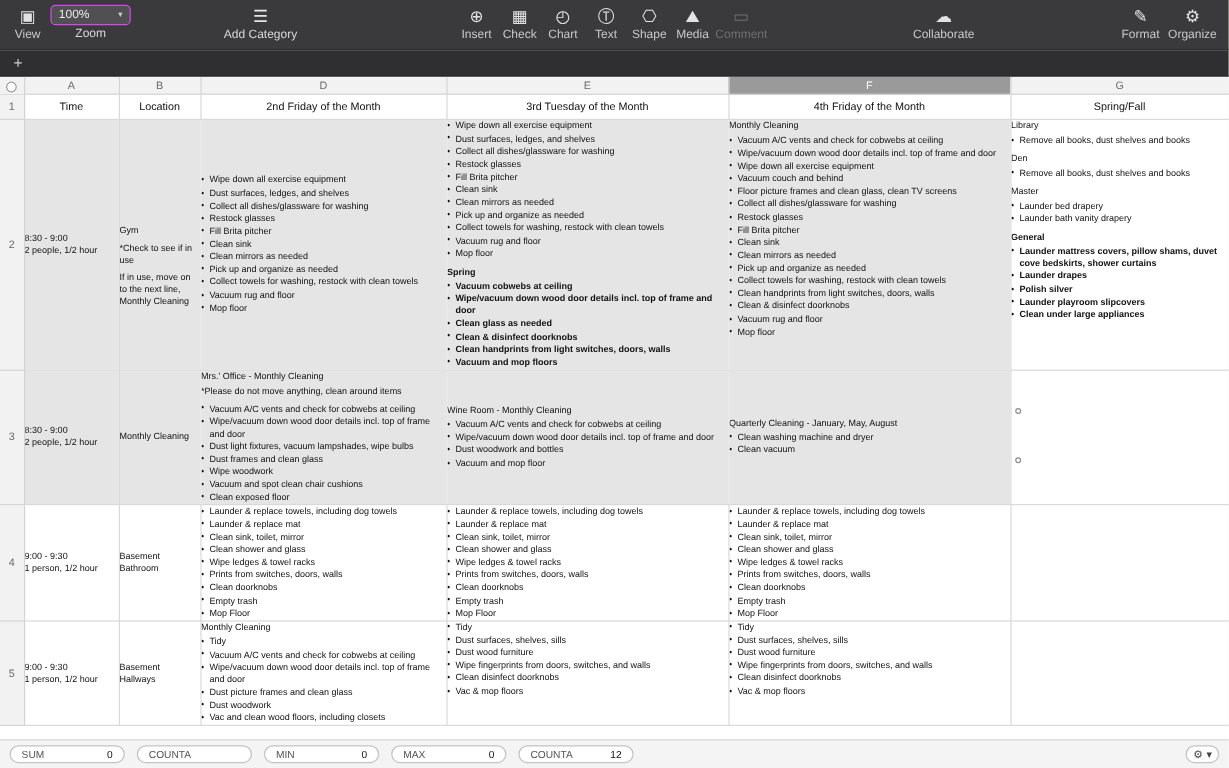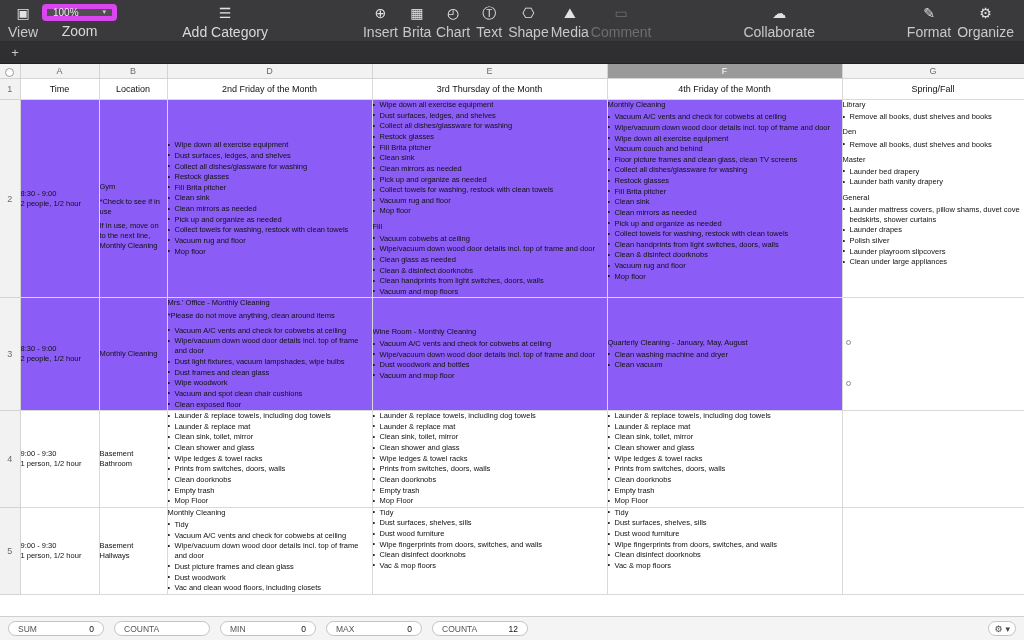--- a/index.html
+++ b/index.html
@@ -17,29 +17,29 @@
     height: 42px; background: #3a3a3c; color: #d8d8d8;
     display: flex; align-items: flex-start; position: relative;
     flex: 0 0 42px;
     border-bottom: 1px solid #2c2c2e;
   }
   .tb-item {
     display: flex; flex-direction: column; align-items: center; justify-content: flex-start;
     padding-top: 4px; font-size: 9px; color: #c8c8c8; min-width: 34px;
   }
   .tb-icon { height: 18px; display:flex; align-items:center; justify-content:center; font-size: 14px; line-height: 1; color: #e2e2e2;}
-  .tb-label { margin-top: 2px; font-size: 14px; white-space: nowrap; }
+  .tb-label { margin-top: 2px; font-size: 10px; white-space: nowrap; }
   .tb-item.dim .tb-icon, .tb-item.dim .tb-label { color: #6e6e70; }
 
   .tb-group-left { display:flex; align-items:flex-start; padding-left: 6px; gap: 2px; }
   .tb-zoom {
     display:flex; flex-direction:column; align-items:center; padding-top: 4px; min-width: 60px;
   }
   .zoom-pill {
-    background: #505053; border: 5px solid #d946ef; border-radius: 4px;
+    background: #505053; border: 1px solid #d946ef; border-radius: 4px;
     font-size: 10px; color: #ebebeb; padding: 1px 6px 2px 6px; display:flex; align-items:center; gap:24px;
     height: 17px;
   }
   .zoom-caret { font-size: 7px; color:#cfcfcf; }
 
   .tb-addcat { display:flex; flex-direction:column; align-items:center; padding-top:4px; min-width: 92px; }
 
   .tb-center { display:flex; align-items:flex-start; gap: 2px; }
   .tb-right { display:flex; align-items:flex-start; gap: 6px; padding-right: 10px; }
 
@@ -84,31 +84,31 @@
 
   .cell {
     border-right: 1px solid #d9d9d9; border-bottom: 1px solid #d9d9d9;
     vertical-align: top; font-size: 7.5px; color: #111; line-height: 1.35;
     padding: 5px 6px 5px 7px; background: #ffffff; overflow: hidden;
   }
   .cell.hdr {
     text-align: center; vertical-align: middle; font-size: 9px; color: #111;
     padding: 4px 4px; background: #ffffff;
   }
-  .cell.teal { background: #8b5cf6; }
+  .cell.teal { background: #e5e5e5; }
   .cell.midleft { vertical-align: middle; }
 
   .cell .title { display:block; margin-bottom: 2px; }
   .cell ul { margin: 0; padding: 0; list-style: none; }
   .cell ul li { position: relative; padding-left: 7px; margin: 0 0 0.5px 0; }
   .cell ul li:before {
     content: "•"; position: absolute; left: 0; top: -0.5px; font-size: 7.5px; color: #111;
   }
   .cell .blk { margin-bottom: 5px; }
-  .cell .blk:last-child { margin-bottom: 0; }
+  .cell .blk:last-child { margin-bottom: 0; font-weight: bold; }
   .cell .plain { display:block; }
 
   .small-time { font-size: 7.5px; line-height: 1.35; }
 
   
   .handle {
     position: absolute; width: 5px; height: 5px; background: #ffffff;
     border: 1px solid #8e8e8e; border-radius: 50%;
   }
 
@@ -158,21 +158,21 @@
 
     <div class="spacer"></div>
 
     <div class="tb-center">
       <div class="tb-item">
         <div class="tb-icon">⊕</div>
         <div class="tb-label">Insert</div>
       </div>
       <div class="tb-item">
         <div class="tb-icon">▦</div>
-        <div class="tb-label">Brita</div>
+        <div class="tb-label">Check</div>
       </div>
       <div class="tb-item">
         <div class="tb-icon">◴</div>
         <div class="tb-label">Chart</div>
       </div>
       <div class="tb-item">
         <div class="tb-icon">Ⓣ</div>
         <div class="tb-label">Text</div>
       </div>
       <div class="tb-item">
@@ -242,21 +242,21 @@
         <th class="colhead">E</th>
         <th class="colhead sel">F</th>
         <th class="colhead">G</th>
       </tr>
 
       <tr>
         <td class="rowhead">1</td>
         <td class="cell hdr">Time</td>
         <td class="cell hdr">Location</td>
         <td class="cell hdr">2nd Friday of the Month</td>
-        <td class="cell hdr">3rd Thursday of the Month</td>
+        <td class="cell hdr">3rd Tuesday of the Month</td>
         <td class="cell hdr">4th Friday of the Month</td>
         <td class="cell hdr">Spring/Fall</td>
       </tr>
 
       <tr>
         <td class="rowhead">2</td>
         <td class="cell teal midleft small-time">
           <span class="plain">8:30 - 9:00</span>
           <span class="plain">2 people, 1/2 hour</span>
         </td>
@@ -290,21 +290,21 @@
               <li>Fill Brita pitcher</li>
               <li>Clean sink</li>
               <li>Clean mirrors as needed</li>
               <li>Pick up and organize as needed</li>
               <li>Collect towels for washing, restock with clean towels</li>
               <li>Vacuum rug and floor</li>
               <li>Mop floor</li>
             </ul>
           </div>
           <div class="blk">
-            <span class="title">Fill</span>
+            <span class="title">Spring</span>
             <ul>
               <li>Vacuum cobwebs at ceiling</li>
               <li>Wipe/vacuum down wood door details incl. top of frame and door</li>
               <li>Clean glass as needed</li>
               <li>Clean &amp; disinfect doorknobs</li>
               <li>Clean handprints from light switches, doors, walls</li>
               <li>Vacuum and mop floors</li>
             </ul>
           </div>
         </td>

